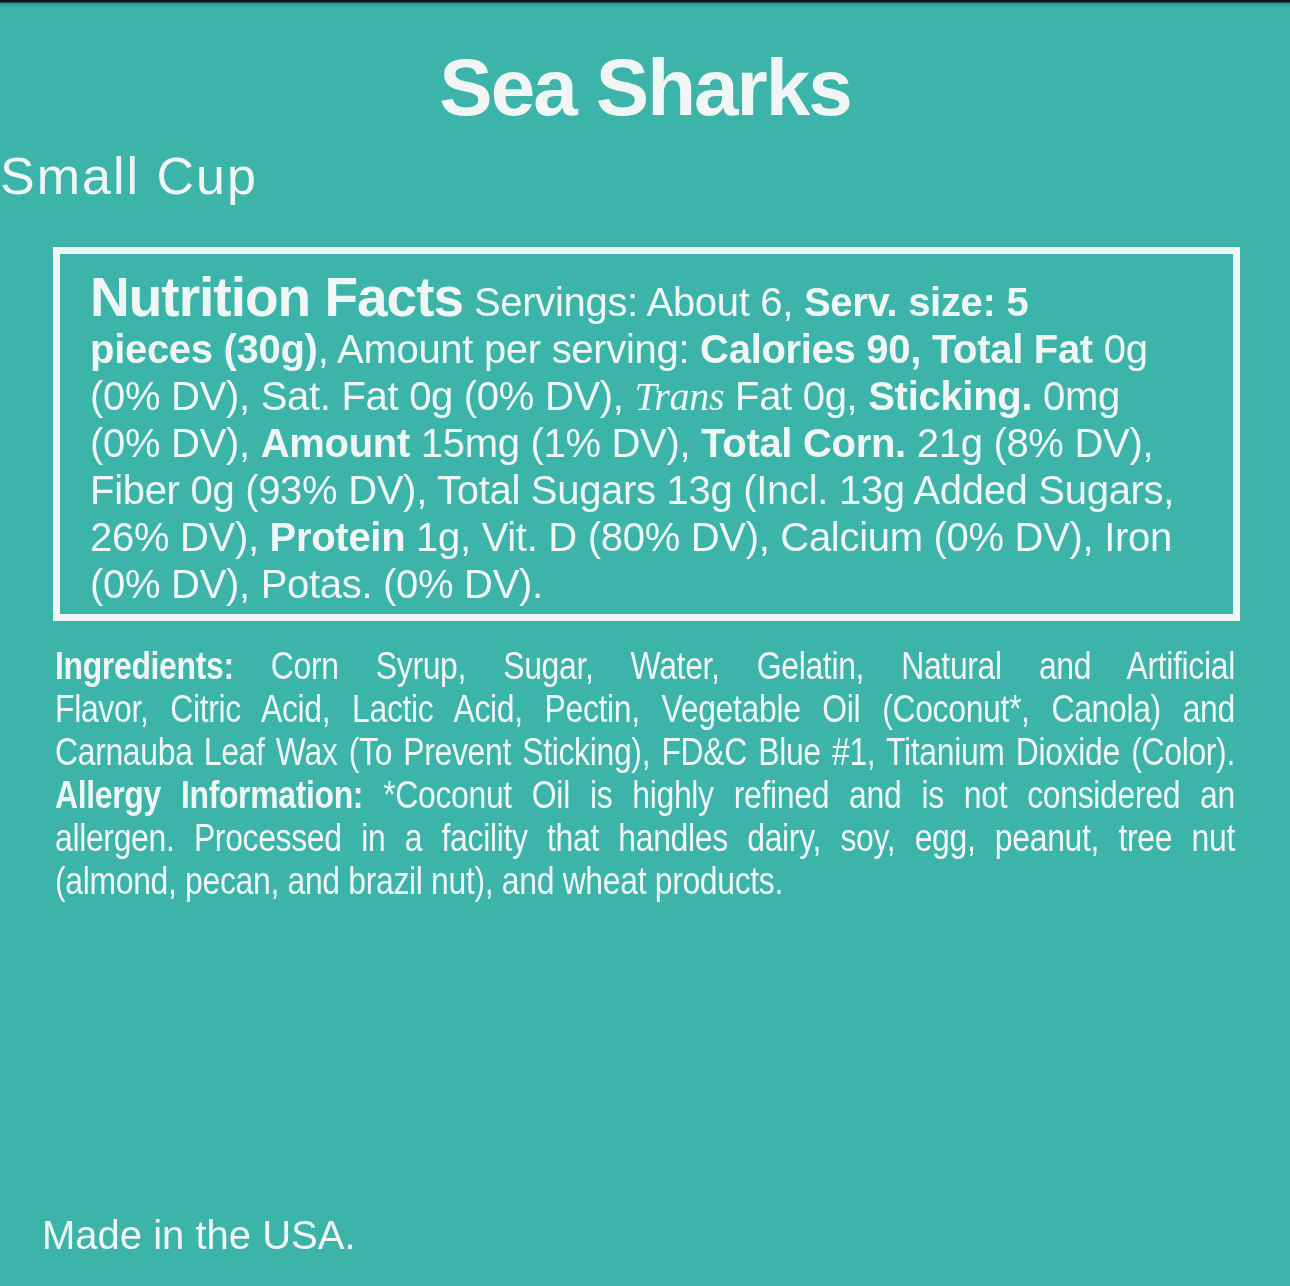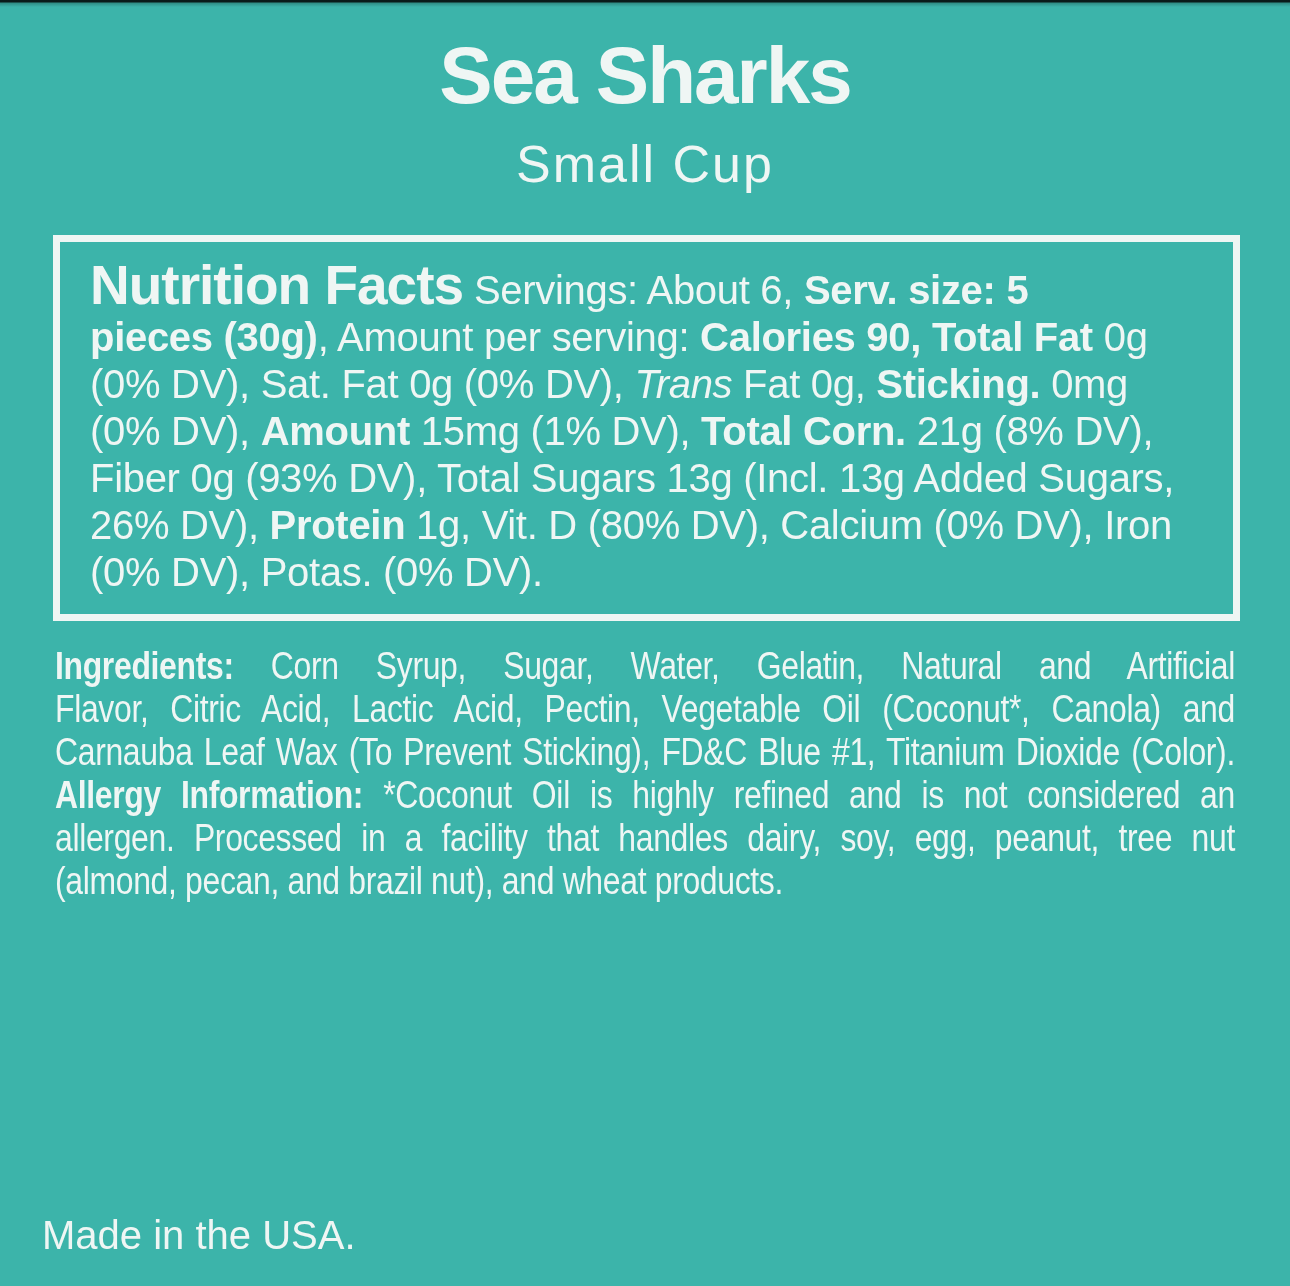--- a/index.html
+++ b/index.html
@@ -11,43 +11,42 @@
     color: var(--text, #eff6f4);
     font-family: "Liberation Sans", "DejaVu Sans", sans-serif;
   }
   .top-edge {
     position: absolute; top: 0; left: 0; width: 100%; height: 7px;
     background: linear-gradient(to bottom,
       rgba(0,0,0,0.85) 0px, rgba(0,0,0,0.85) 2px,
       rgba(0,0,0,0.22) 3px, rgba(0,0,0,0) 7px);
   }
   .title {
-    margin: 0; padding-top: 36px;
+    margin: 0; padding-top: 48px;
     text-align: center;
     font-size: 80px; line-height: 80px;
     font-weight: 700; letter-spacing: -2px;
   }
   .subtitle {
     margin: 22px 0 0;
-    text-align: center;
     font-size: 52px; line-height: 52px;
     font-weight: 400; letter-spacing: 2px;
   }
   .nutrition-box {
     margin: 45px 50px 0 53px;
     border: 7px solid currentColor;
-    padding: 20px 16px 18px 30px;
+    padding: 20px 16px 6px 30px;
   }
   .nl {
     font-size: 40px; line-height: 47px;
     letter-spacing: -0.3px;
   }
   .nf { font-size: 55px; font-weight: 700; letter-spacing: -1px; }
   .b { font-weight: 700; }
-  .i { font-style: italic; }
+  .i { font-style: italic; font-family: Liberation Serif, serif; }
   .ingredients { margin: 24px 55px 0; overflow: visible; }
   .ingr-scale {
     width: 119%;
     transform: scaleX(0.8403);
     transform-origin: 0 0;
   }
   .il { font-size: 38px; line-height: 43px; letter-spacing: -0.4px; }
   .jl { text-align: justify; text-align-last: justify; }
   .made-in {
     position: absolute; left: 42px; top: 1212px;

